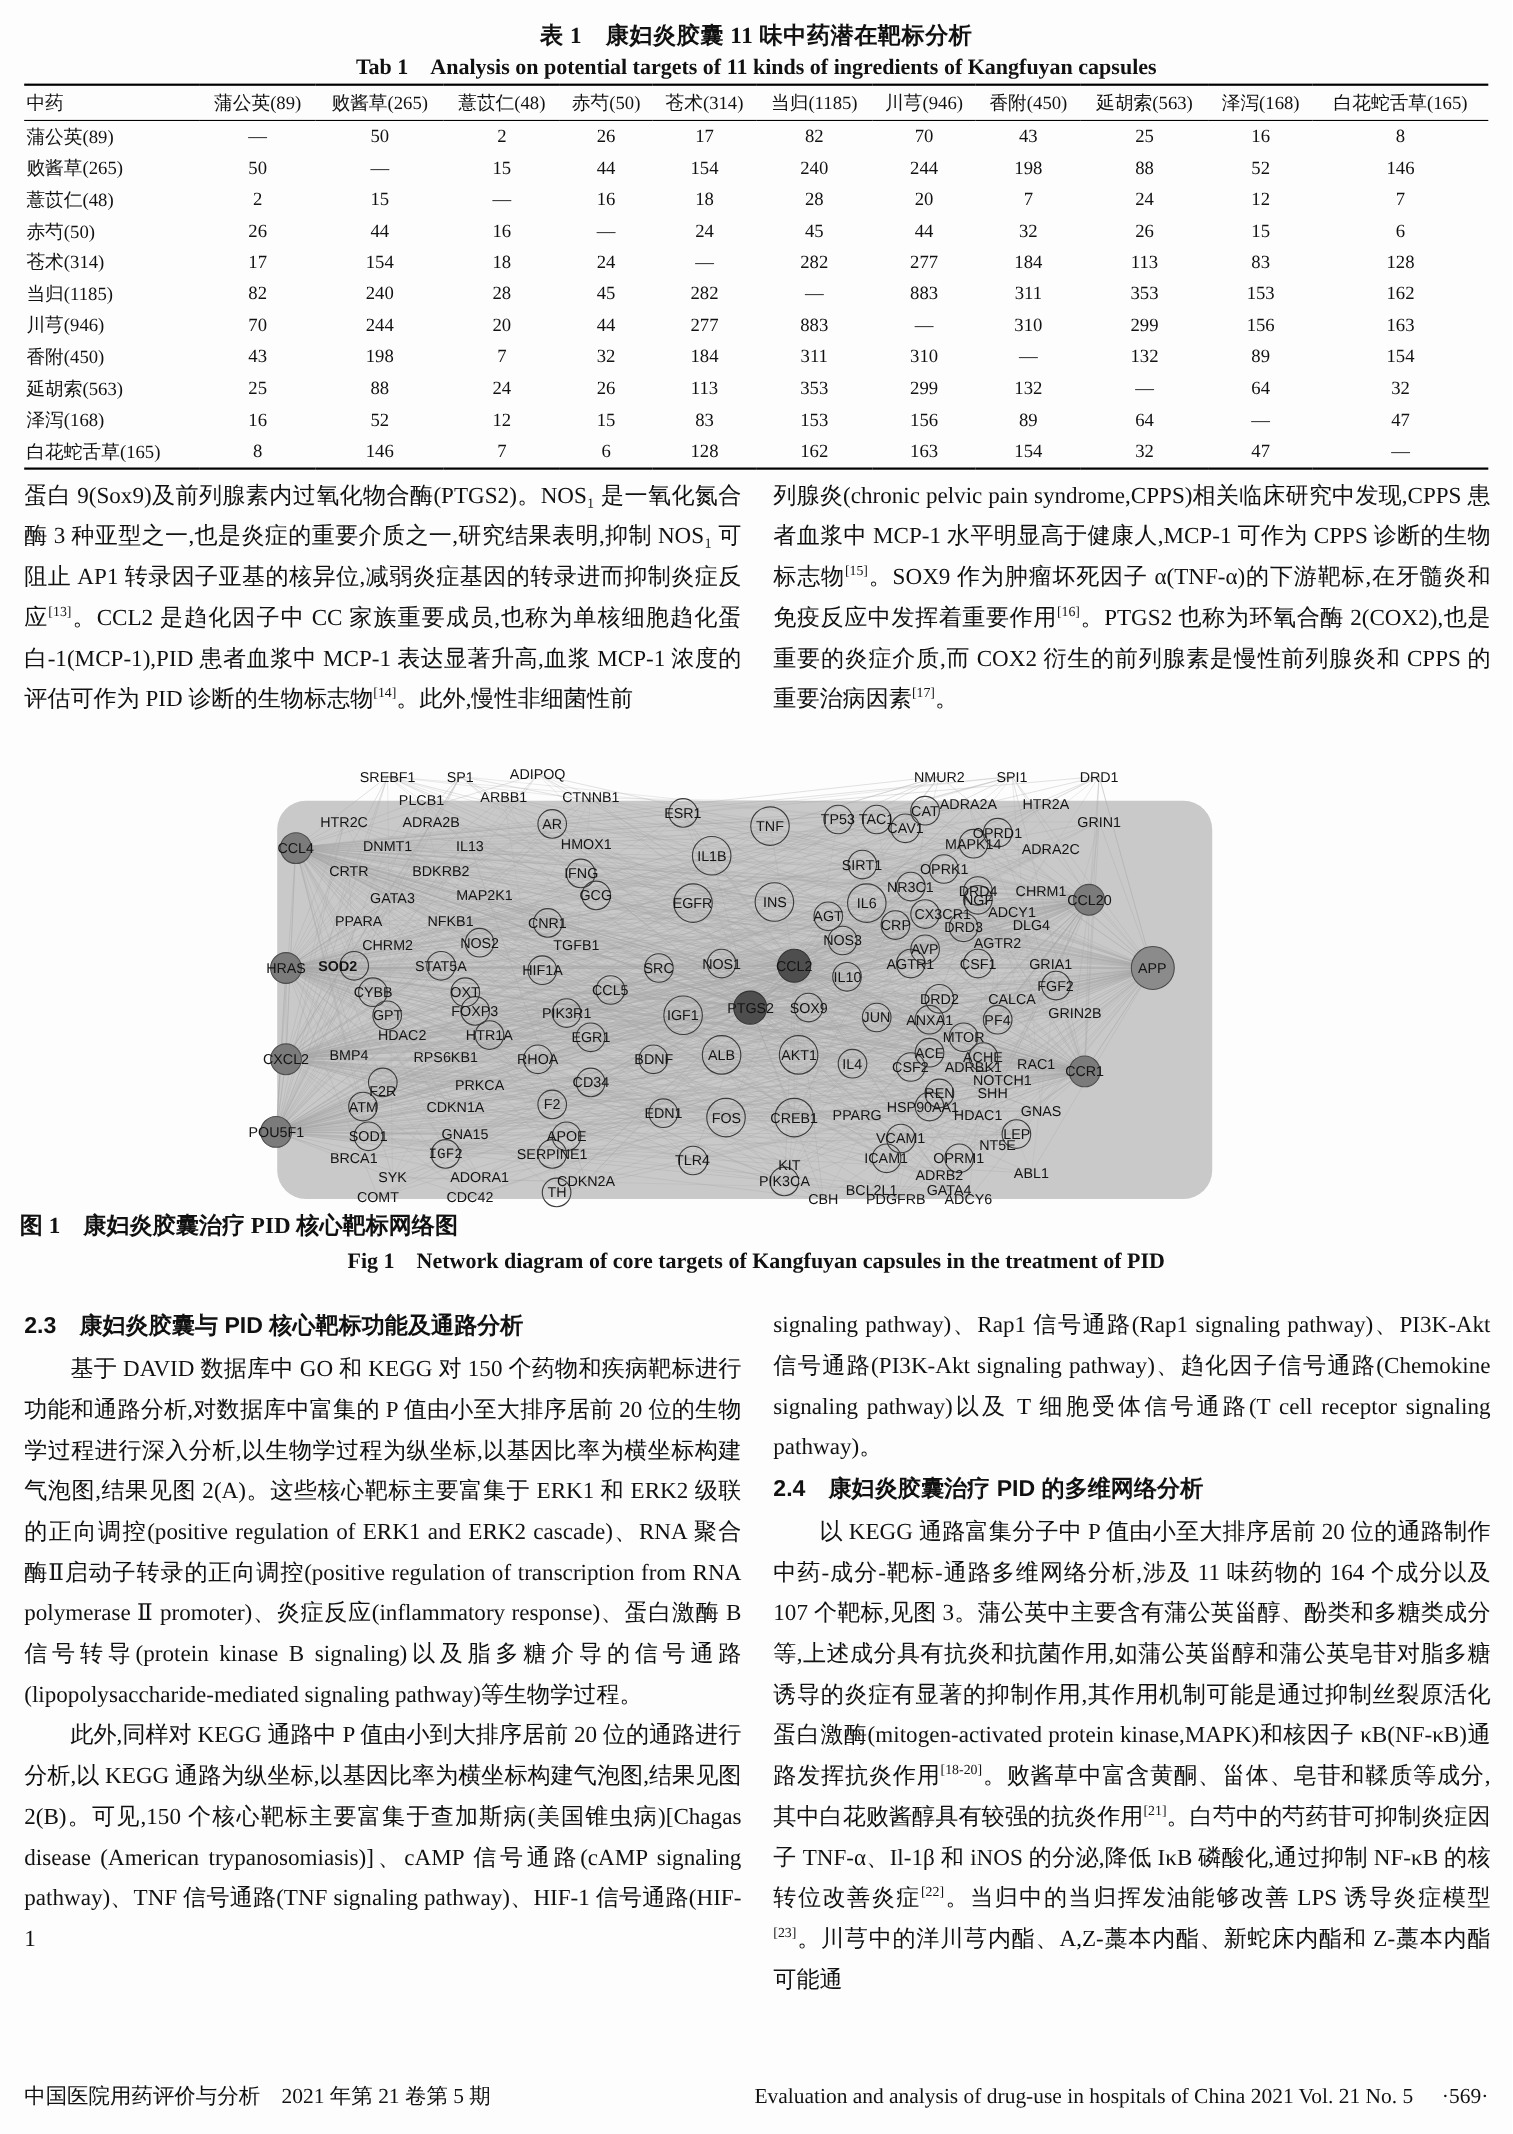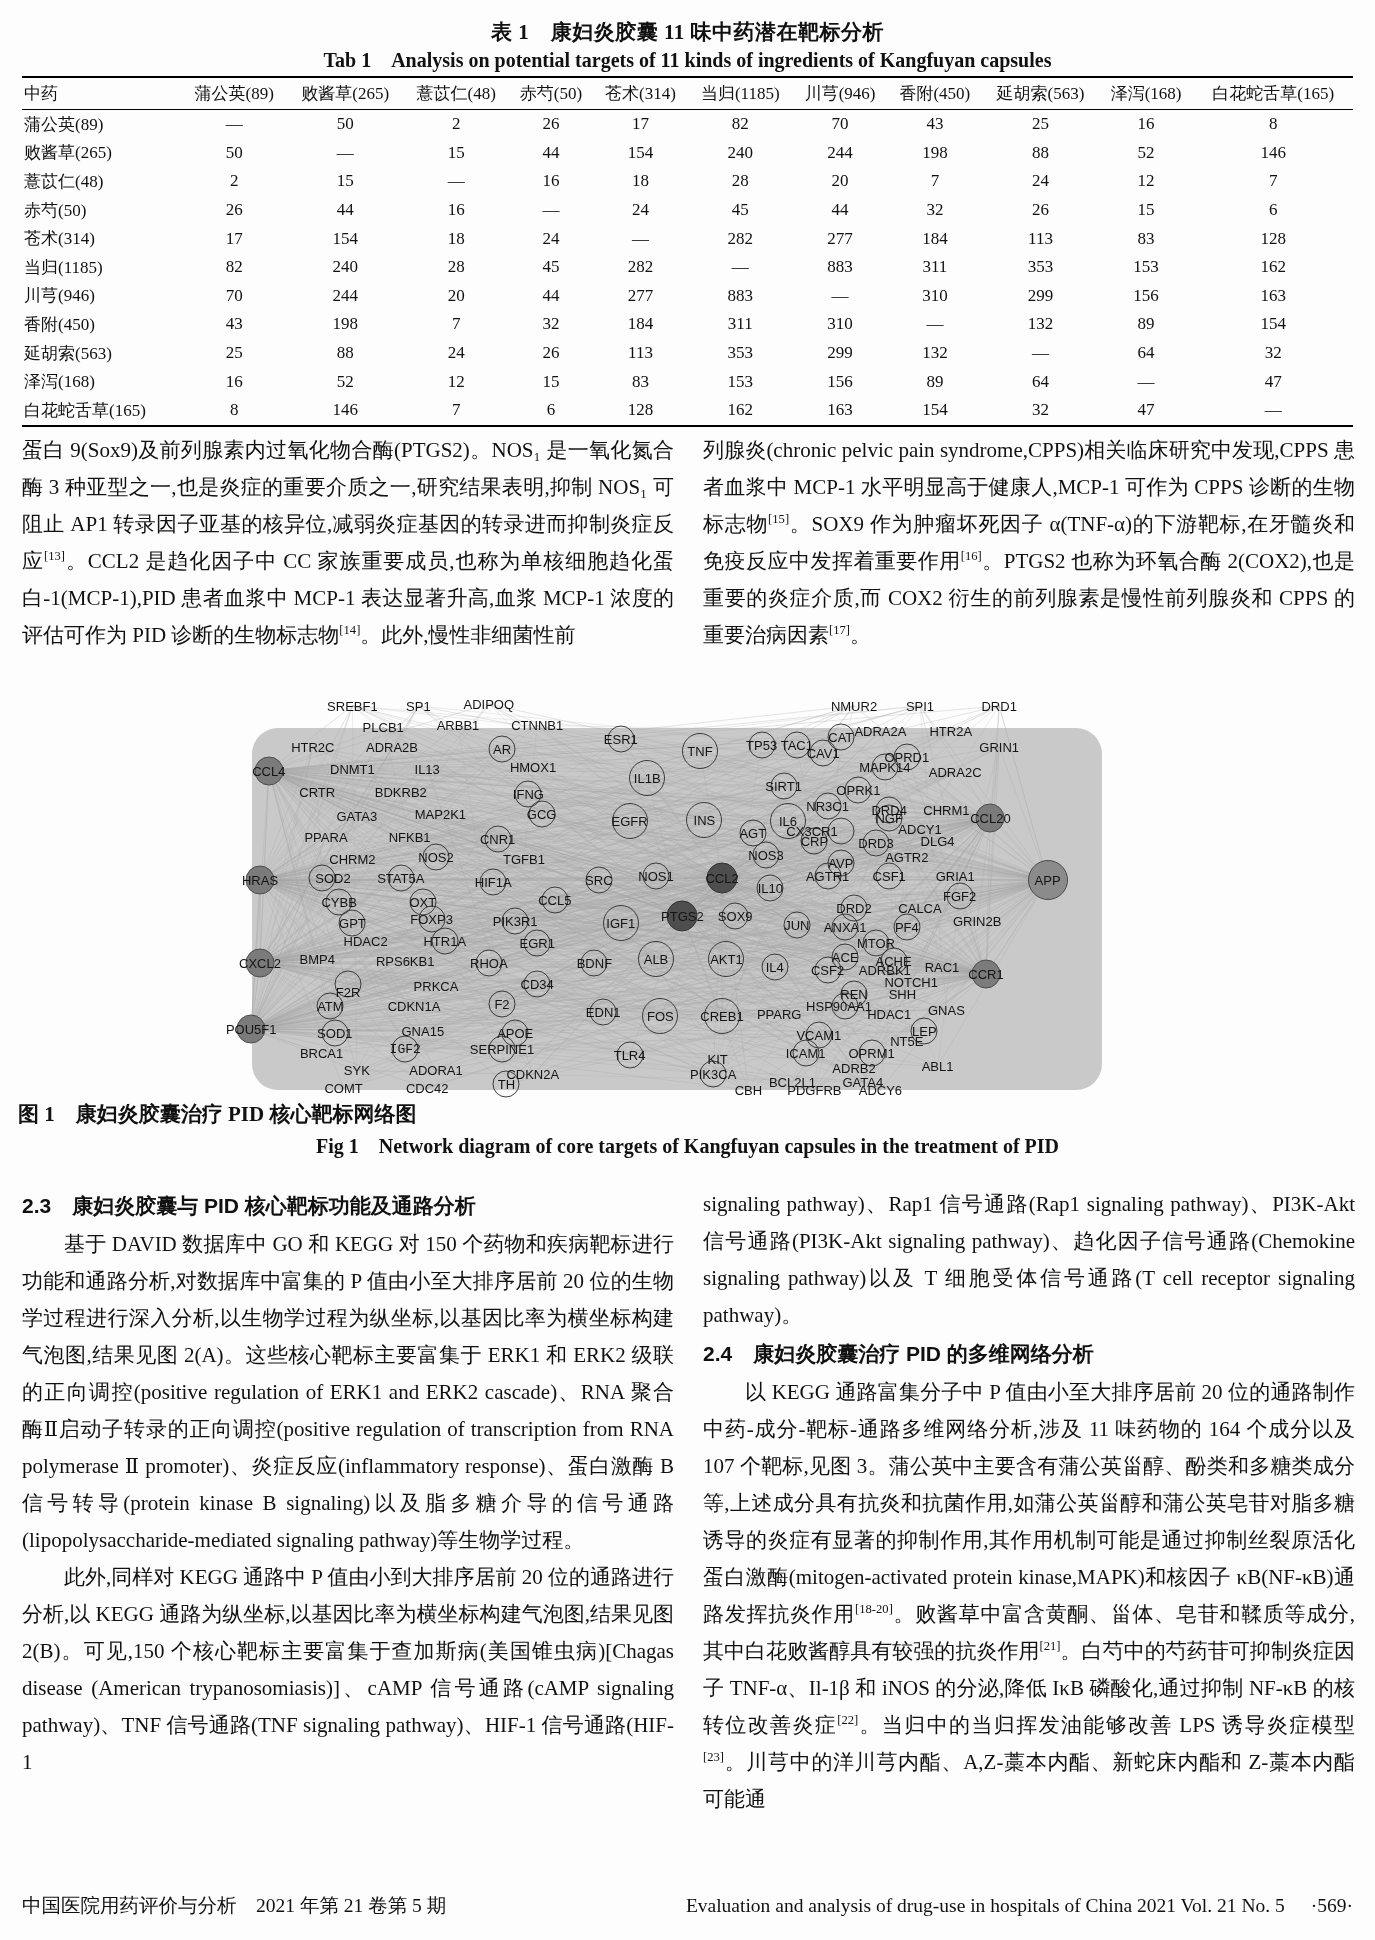--- a/index.html
+++ b/index.html
@@ -1347,21 +1347,21 @@
         <span class="node" style="left: 303.6px; top: 115.64px;">GCG</span>
         <span class="ringdot ring-b" style="left: 391.6px; top: 123.48px;"></span>
         <span class="node" style="left: 391.6px; top: 123.48px;">EGFR</span>
         <span class="ringdot ring-b" style="left: 466.4px; top: 121.52px;"></span>
         <span class="node" style="left: 466.4px; top: 121.52px;">INS</span>
         <span class="ringdot ring-b" style="left: 550px; top: 123.48px;"></span>
         <span class="node" style="left: 550px; top: 123.48px;">IL6</span>
         <span class="ringdot ring-s" style="left: 651.2px; top: 119.56px;"></span>
         <span class="node" style="left: 651.2px; top: 119.56px;">NGF</span>
         <span class="ringdot ring-s" style="left: 602.8px; top: 133.28px;"></span>
-        <span class="node" style="left: 574px; top: 133.28px;">CX3CR1</span>
+        <span class="node" style="left: 619px; top: 133.28px;">CX3CR1</span>
         <span class="node" style="left: 682px; top: 131.32px;">ADCY1</span>
         <span class="node" style="left: 88px; top: 139.16px;">PPARA</span>
         <span class="node" style="left: 171.6px; top: 139.16px;">NFKB1</span>
         <span class="ringdot ring-s" style="left: 259.6px; top: 141.12px;"></span>
         <span class="node" style="left: 259.6px; top: 141.12px;">CNR1</span>
         <span class="ringdot ring-s" style="left: 514.8px; top: 135.24px;"></span>
         <span class="node" style="left: 514.8px; top: 135.24px;">AGT</span>
         <span class="ringdot ring-s" style="left: 576.4px; top: 143.08px;"></span>
         <span class="node" style="left: 576.4px; top: 143.08px;">CRP</span>
         <span class="ringdot ring-s" style="left: 638px; top: 145.04px;"></span>
@@ -1372,21 +1372,21 @@
         <span class="node" style="left: 198px; top: 158.76px;">NOS2</span>
         <span class="node" style="left: 286px; top: 160.72px;">TGFB1</span>
         <span class="ringdot ring-s" style="left: 528px; top: 156.8px;"></span>
         <span class="node" style="left: 528px; top: 156.8px;">NOS3</span>
         <span class="ringdot ring-s" style="left: 602.8px; top: 164.64px;"></span>
         <span class="node" style="left: 602.8px; top: 164.64px;">AVP</span>
         <span class="node" style="left: 668.8px; top: 158.76px;">AGTR2</span>
         <span class="ringdot dot-h" style="left: 22px; top: 182.28px;"></span>
         <span class="node" style="left: 22px; top: 182.28px;">HRAS</span>
         <span class="ringdot ring-s" style="left: 83.6px; top: 180.32px;"></span>
-        <span class="node" style="left: 95px; top: 180.32px;">SOD2</span>
+        <span class="node" style="left: 69px; top: 180.32px; font-weight: bold;">SOD2</span>
         <span class="ringdot ring-s" style="left: 162.8px; top: 180.32px;"></span>
         <span class="node" style="left: 162.8px; top: 180.32px;">STAT5A</span>
         <span class="ringdot ring-s" style="left: 255.2px; top: 184.24px;"></span>
         <span class="node" style="left: 255.2px; top: 184.24px;">HIF1A</span>
         <span class="ringdot ring-s" style="left: 360.8px; top: 182.28px;"></span>
         <span class="node" style="left: 360.8px; top: 182.28px;">SRC</span>
         <span class="ringdot ring-s" style="left: 418px; top: 178.36px;"></span>
         <span class="node" style="left: 418px; top: 178.36px;">NOS1</span>
         <span class="ringdot dot-d" style="left: 484px; top: 180.32px;"></span>
         <span class="node" style="left: 484px; top: 180.32px;">CCL2</span>

